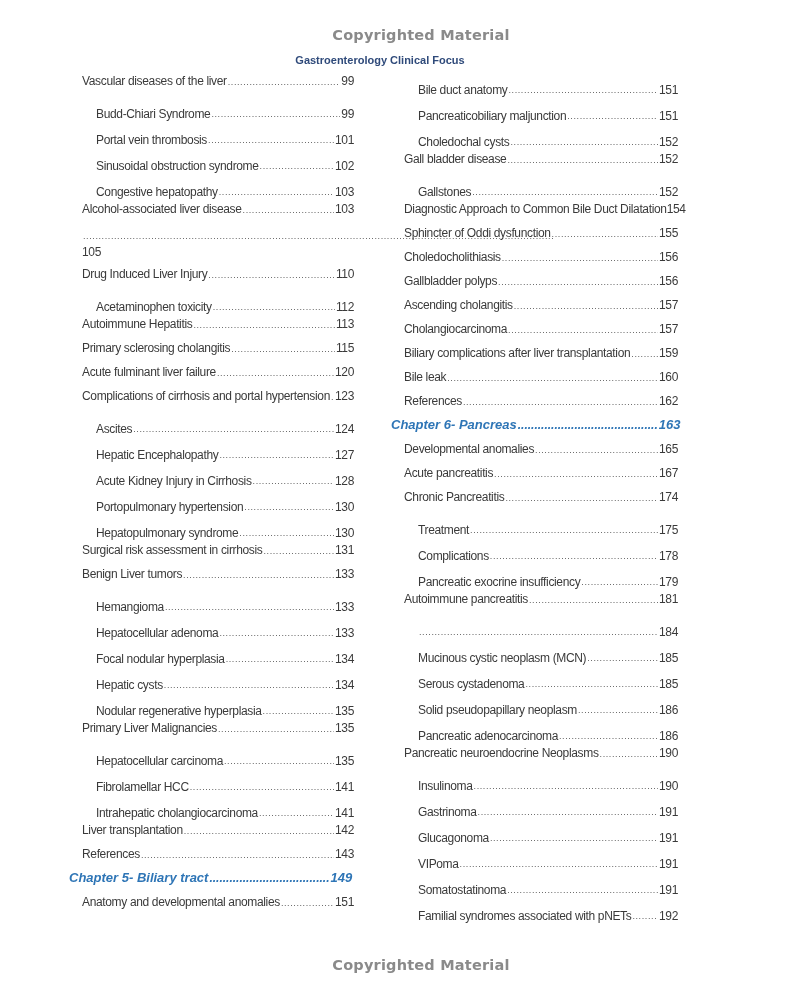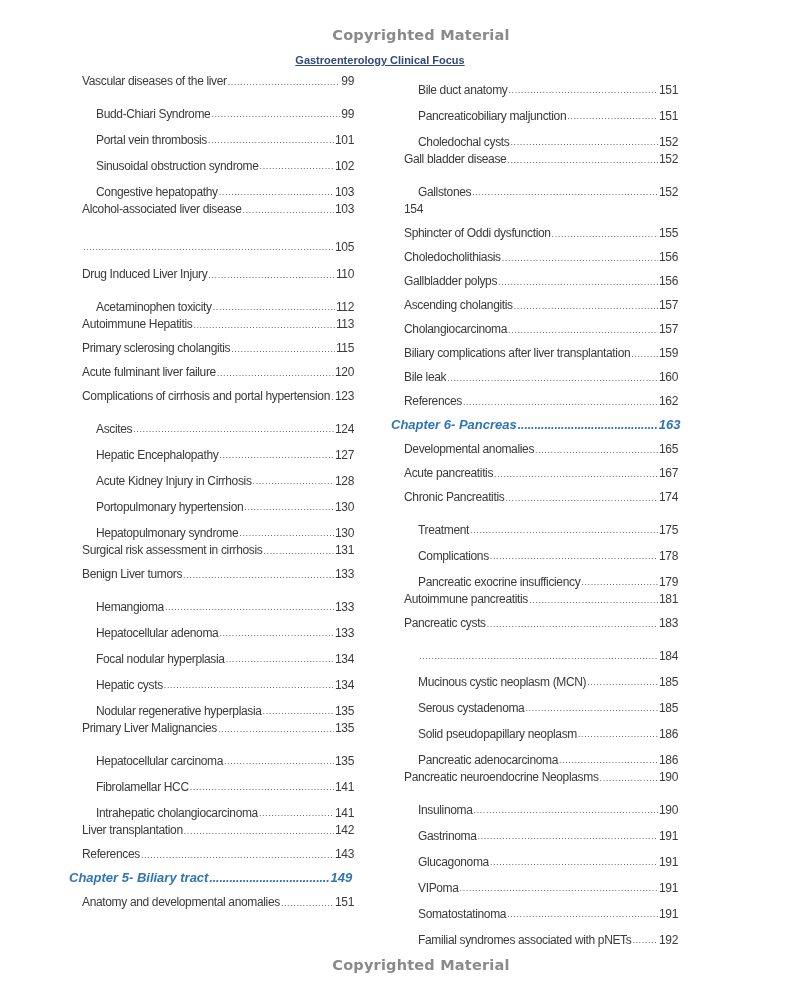--- a/index.html
+++ b/index.html
@@ -9,41 +9,41 @@
     }
     .copyright {
       position: absolute; left: 0; width: 800px; text-align: center;
       font-family: "DejaVu Sans", sans-serif; font-size: 14.5px; font-weight: bold;
       color: #8a8a8a; letter-spacing: 0.2px; padding-left: 21px;
     }
     .copyright.top { top: 27px; }
     .copyright.bottom { top: 957px; }
     .running-head {
       position: absolute; top: 54px; left: 0; width: 760px; text-align: center;
-      font-size: 11px; font-weight: bold; color: #2f4a7a; text-decoration: underline;
+      font-size: 11px; font-weight: bold; color: #2f4a7a;
     }
     .col { position: absolute; top: 72px; }
     .col.left { left: 82px; width: 272px; }
     .col.right { left: 404px; width: 274px; }
     .entry {
       display: flex; align-items: baseline; font-size: 12px; letter-spacing: -0.35px;
       white-space: nowrap; height: 23px; line-height: 16px; padding-top: 1px;
     }
     .entry.l2 { padding-left: 14px; height: 25px; align-items: flex-end; }
     .entry .title { flex: 0 0 auto; }
     .entry .dots {
       flex: 1 1 auto; overflow: hidden; color: #555; margin: 0 1px;
       letter-spacing: 0.6px; font-size: 9px;
     }
     .entry .dots::before {
       content: "........................................................................................................................................................";
     }
     .entry .page { flex: 0 0 auto; }
     .entry.wrap { display: block; height: 40px; }
-    .entry.wrap .second { display: flex; align-items: flex-start; margin-top: 14px; }
+    .entry.wrap .second { display: flex; align-items: flex-start; margin-top: 3px; flex-direction: column; }
     .entry.chapter {
       color: #2e75b6; font-weight: bold; font-style: italic; font-size: 13px;
       margin-left: -13px; letter-spacing: 0;
     }
     .entry.chapter .dots { color: #2e75b6; flex: 0 0 auto; width: 120px; font-size: 12px; letter-spacing: 0; font-weight: bold; }
     .entry.chapter.ch6 .dots { width: 140px; }
   </style>
 </head>
 <body>
 
@@ -238,20 +238,21 @@
       <span class="title">Gall bladder disease</span>
       <span class="dots"></span>
       <span class="page">152</span>
     </div>
     <div class="entry l2">
       <span class="title">Gallstones</span>
       <span class="dots"></span>
       <span class="page">152</span>
     </div>
     <div class="entry nogap">
+      <span class="title">Diagnostic Approach to Common Bile Duct Dilatation</span>
       <span class="page">154</span>
     </div>
     <div class="entry">
       <span class="title">Sphincter of Oddi dysfunction</span>
       <span class="dots"></span>
       <span class="page">155</span>
     </div>
     <div class="entry">
       <span class="title">Choledocholithiasis</span>
       <span class="dots"></span>
@@ -319,25 +320,20 @@
     </div>
     <div class="entry l2">
       <span class="title">Pancreatic exocrine insufficiency</span>
       <span class="dots"></span>
       <span class="page">179</span>
     </div>
     <div class="entry">
       <span class="title">Autoimmune pancreatitis</span>
       <span class="dots"></span>
       <span class="page">181</span>
-    </div>
-    <div class="entry">
-      <span class="title">Pancreatic cysts</span>
-      <span class="dots"></span>
-      <span class="page">183</span>
     </div>
     <div class="entry l2">
       <span class="dots"></span>
       <span class="page">184</span>
     </div>
     <div class="entry l2">
       <span class="title">Mucinous cystic neoplasm (MCN)</span>
       <span class="dots"></span>
       <span class="page">185</span>
     </div>

